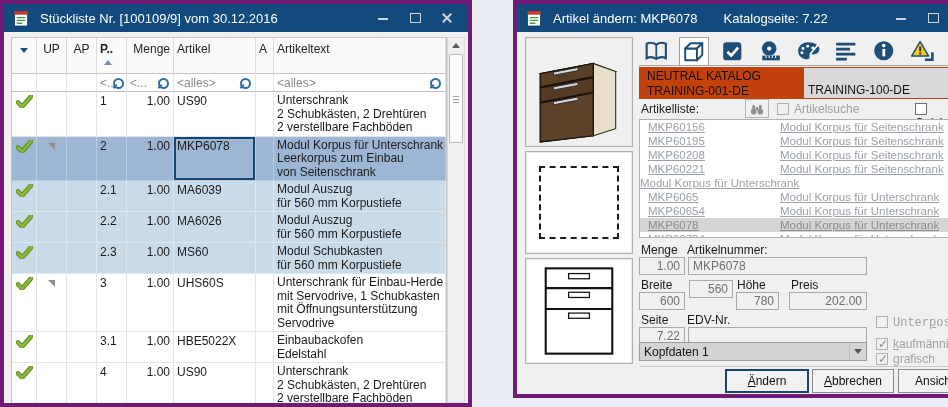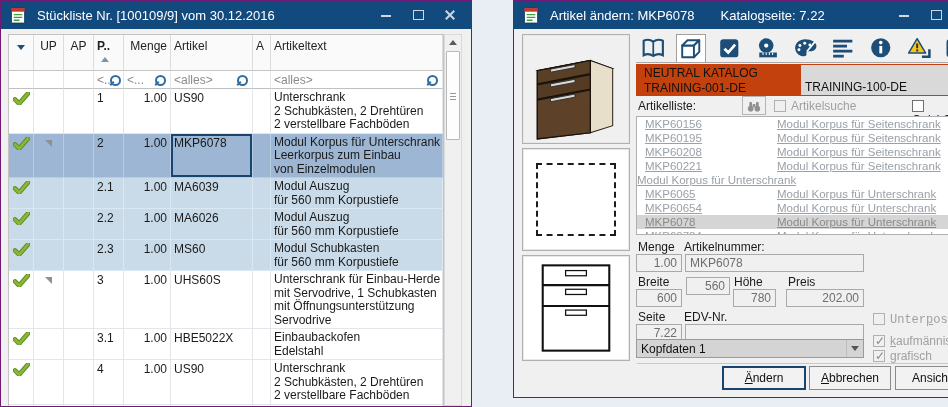--- a/index.html
+++ b/index.html
@@ -1,20 +1,20 @@
 <!DOCTYPE html>
 <html><head>
 <meta charset="utf-8">
 <style>
   * { margin:0; padding:0; box-sizing:border-box; }
   body { font-family:"Liberation Sans", sans-serif; background:#cfd8e2; }
   .screen { position:relative; width:948px; height:407px; background:#e9eef4; overflow:hidden; }
 
   
-  .window { position:absolute; background:#f0f0f0; border:1px solid #701a75; }
+  .window { position:absolute; background:#f0f0f0; border:4px solid #701a75; }
   .titlebar { position:absolute; left:0; top:0; right:0; height:28px; background:#134a7d; display:flex; align-items:center; padding:0 8px; color:#fff; font-size:13px; }
   .titlebar .wicon { width:19px; height:19px; margin-right:9px; flex:0 0 auto; }
   .titlebar .wtitle { white-space:nowrap; }
   .titlebar .wtitle2 { white-space:nowrap; margin-left:26px; }
   .wctrls { margin-left:auto; display:flex; align-items:center; gap:18px; padding-right:6px; }
   .wbtn { width:14px; height:14px; position:relative; cursor:default; }
   .wbtn.min::after { content:""; position:absolute; left:2px; right:2px; top:7px; height:2px; background:#cdd7e2; }
   .wbtn.max::after { content:""; position:absolute; left:2px; top:2px; width:9px; height:8px; border:1.5px solid #cdd7e2; }
   .wbtn.close::before, .wbtn.close::after { content:""; position:absolute; left:1px; top:6px; width:12px; height:2px; background:#cdd7e2; }
   .wbtn.close::before { transform:rotate(45deg); }
@@ -190,21 +190,21 @@
             </div>
             <div class="c"><span class="expando"></span></div>
             <div class="c"></div>
             <div class="c">2</div>
             <div class="c num">1.00</div>
             <div class="c art-cell focused">MKP6078</div>
             <div class="c"></div>
             <div class="c cell-lines">
               <div>Modul Korpus für Unterschrank</div>
               <div>Leerkorpus zum Einbau</div>
-              <div>von Einzelmodulen</div>
+              <div>von Seitenschrank</div>
             </div>
           </div>
           <div class="trow child">
             <div class="c">
               <svg class="checkmark" width="17" height="13" viewBox="0 0 18 14">
                 <path d="M2 8 L6.5 12.5 L16 1.5" fill="none" stroke="#5c8b1f" stroke-width="5" stroke-linecap="round"></path>
                 <path d="M2 8 L6.5 12.5 L16 1.5" fill="none" stroke="#8ab738" stroke-width="3" stroke-linecap="round"></path>
               </svg>
             </div>
             <div class="c"></div>

